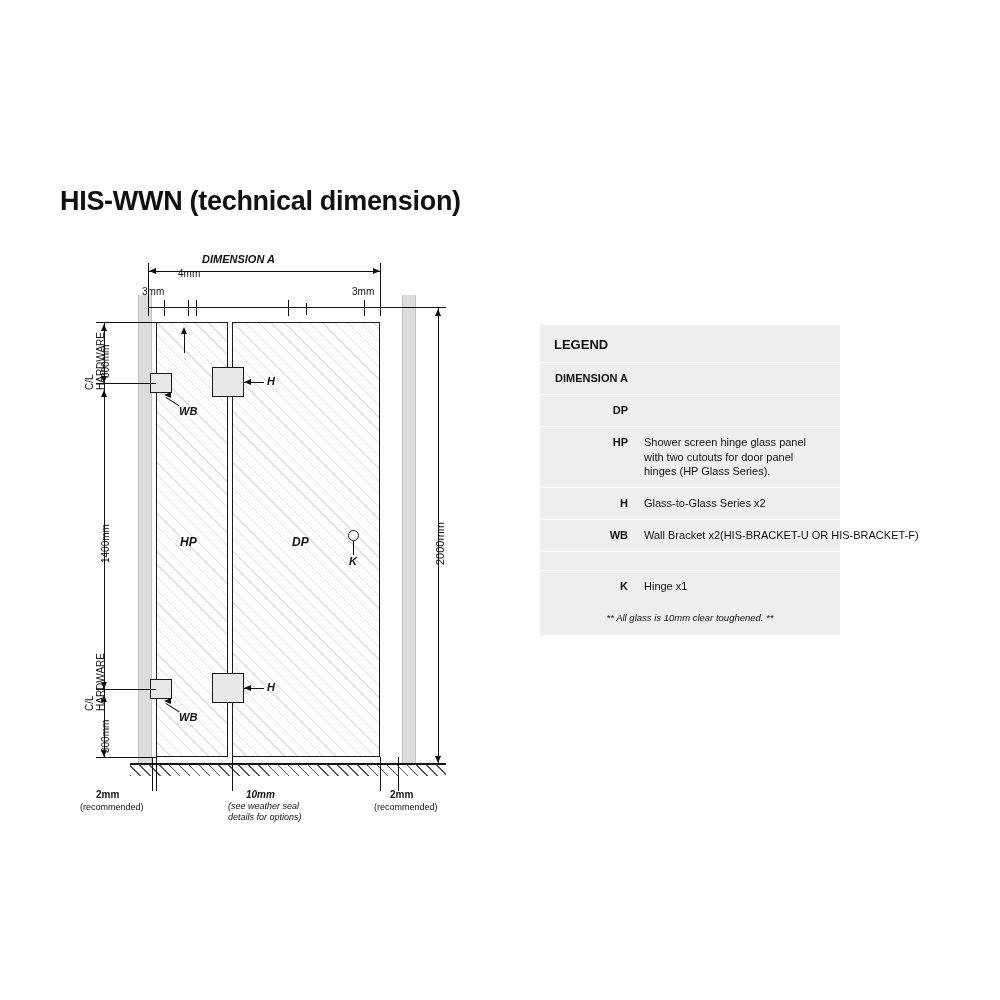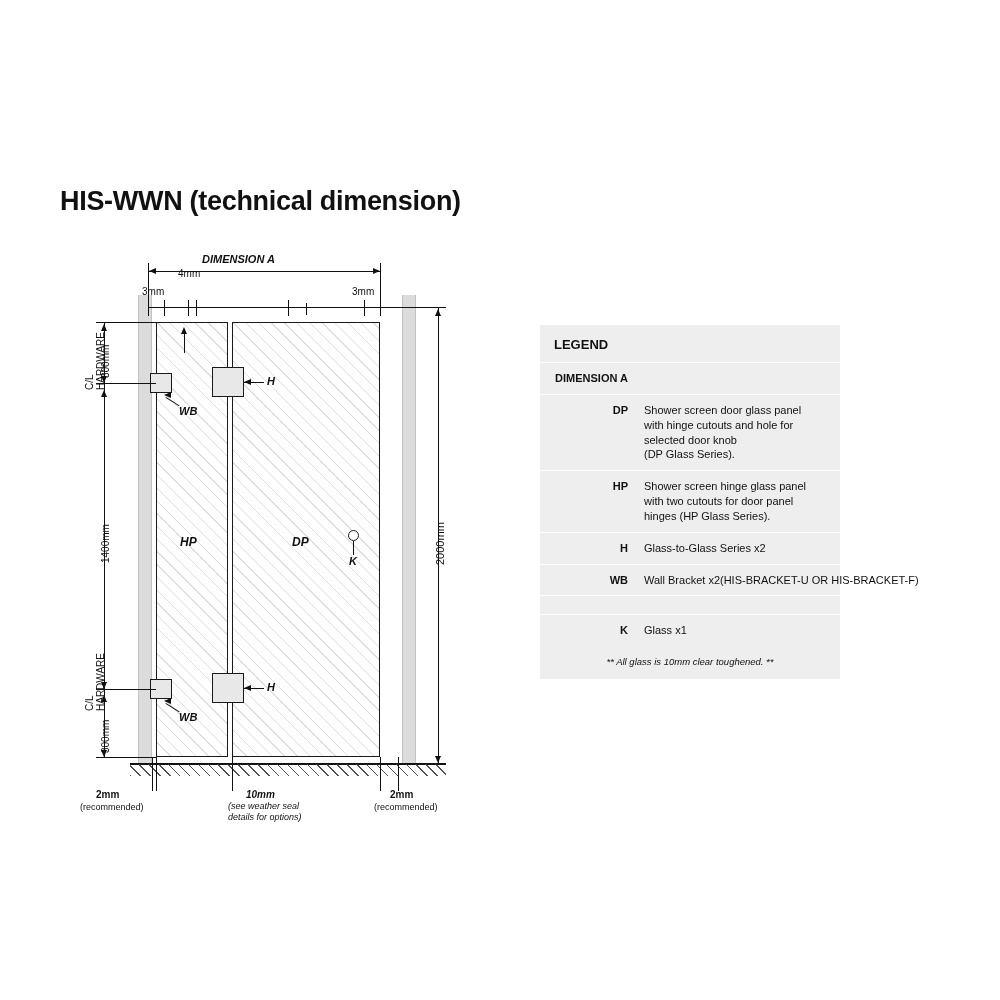--- a/index.html
+++ b/index.html
@@ -270,24 +270,20 @@
 
 <div id="legend">
   <div class="legend-title">LEGEND</div>
 
   <div class="legend-row">
     <div class="key">DIMENSION A</div>
   </div>
 
   <div class="legend-row">
     <div class="key">DP</div>
-    <div class="desc">Shower screen door glass panel
-with hinge cutouts and hole for
-selected door knob
-(DP Glass Series).</div>
   </div>
 
   <div class="legend-row">
     <div class="key">HP</div>
     <div class="desc">Shower screen hinge glass panel
 with two cutouts for door panel
 hinges (HP Glass Series).</div>
   </div>
 
   <div class="legend-row">
@@ -300,17 +296,17 @@
     <div class="desc">Wall Bracket x2(HIS-BRACKET-U OR HIS-BRACKET-F)</div>
   </div>
 
   <div class="legend-row spacer">
     <div class="key"></div>
     <div class="desc"></div>
   </div>
 
   <div class="legend-row">
     <div class="key">K</div>
-    <div class="desc">Glass x1</div>
+    <div class="desc">Hinge x1</div>
   </div>
 
   <div class="legend-note">** All glass is 10mm clear toughened. **</div>
 </div>
 
 </body></html>

